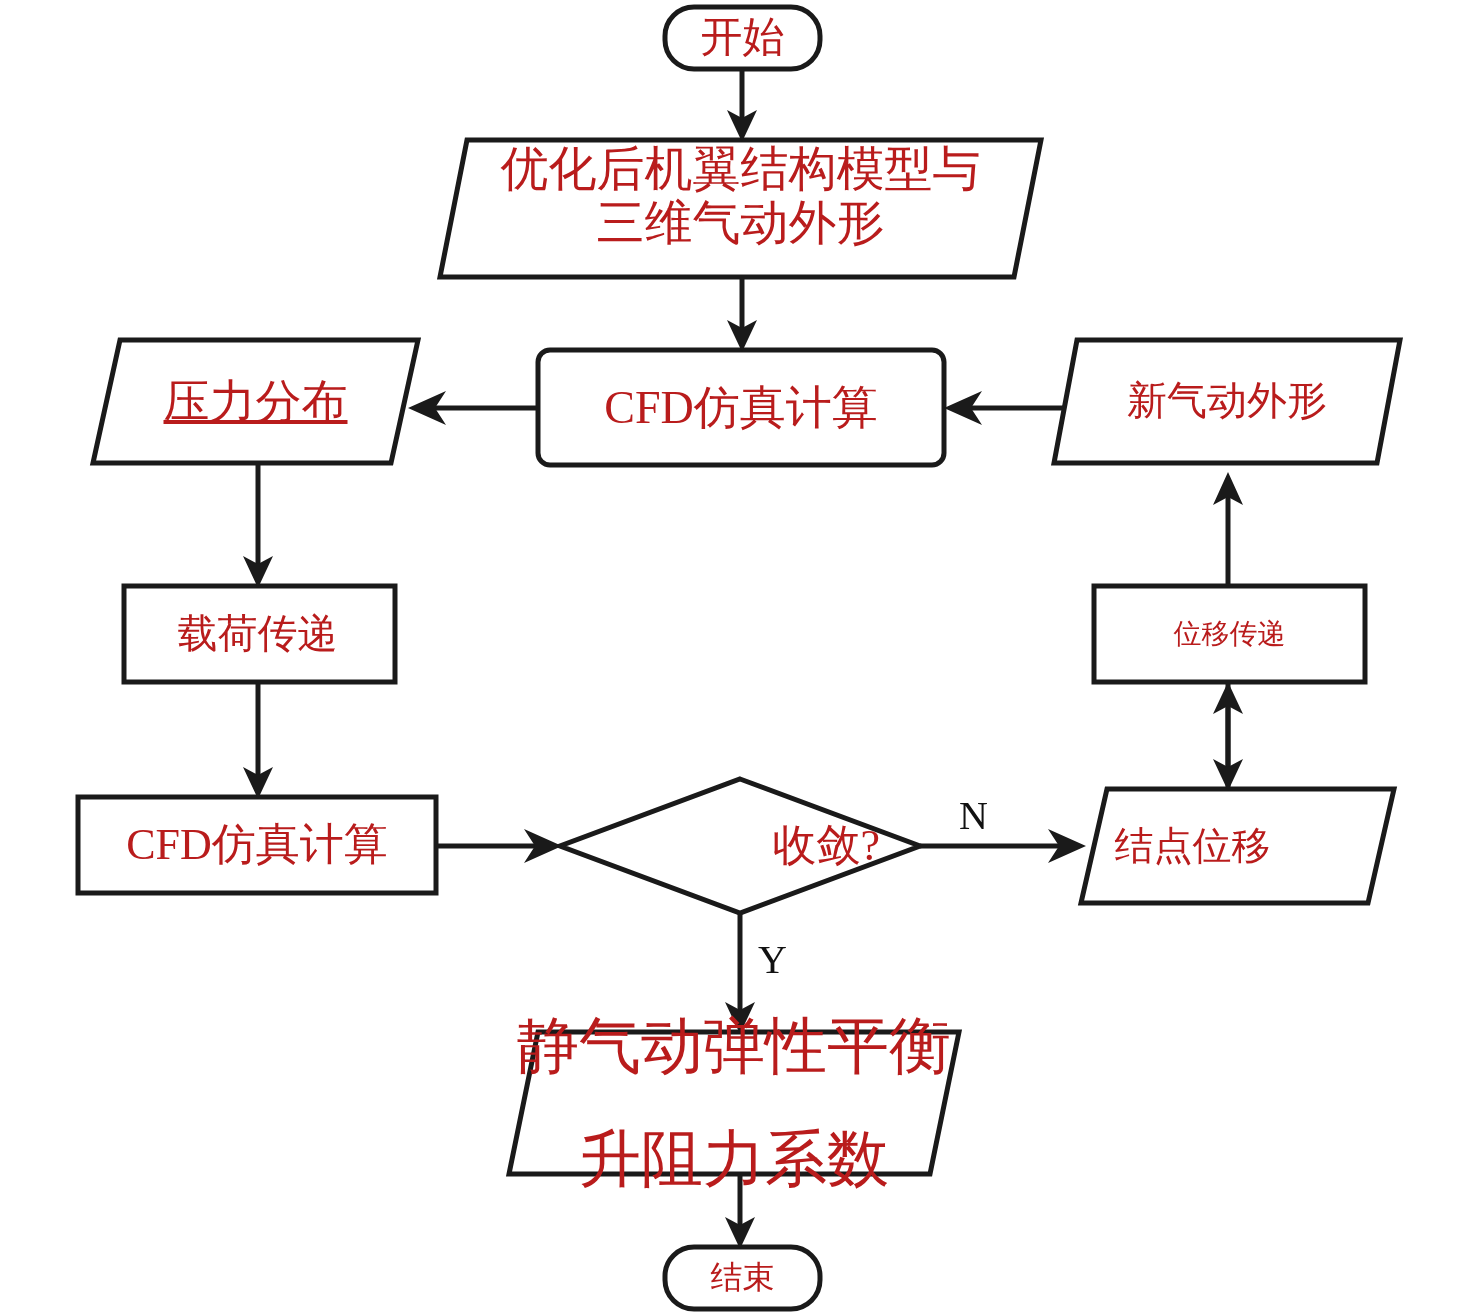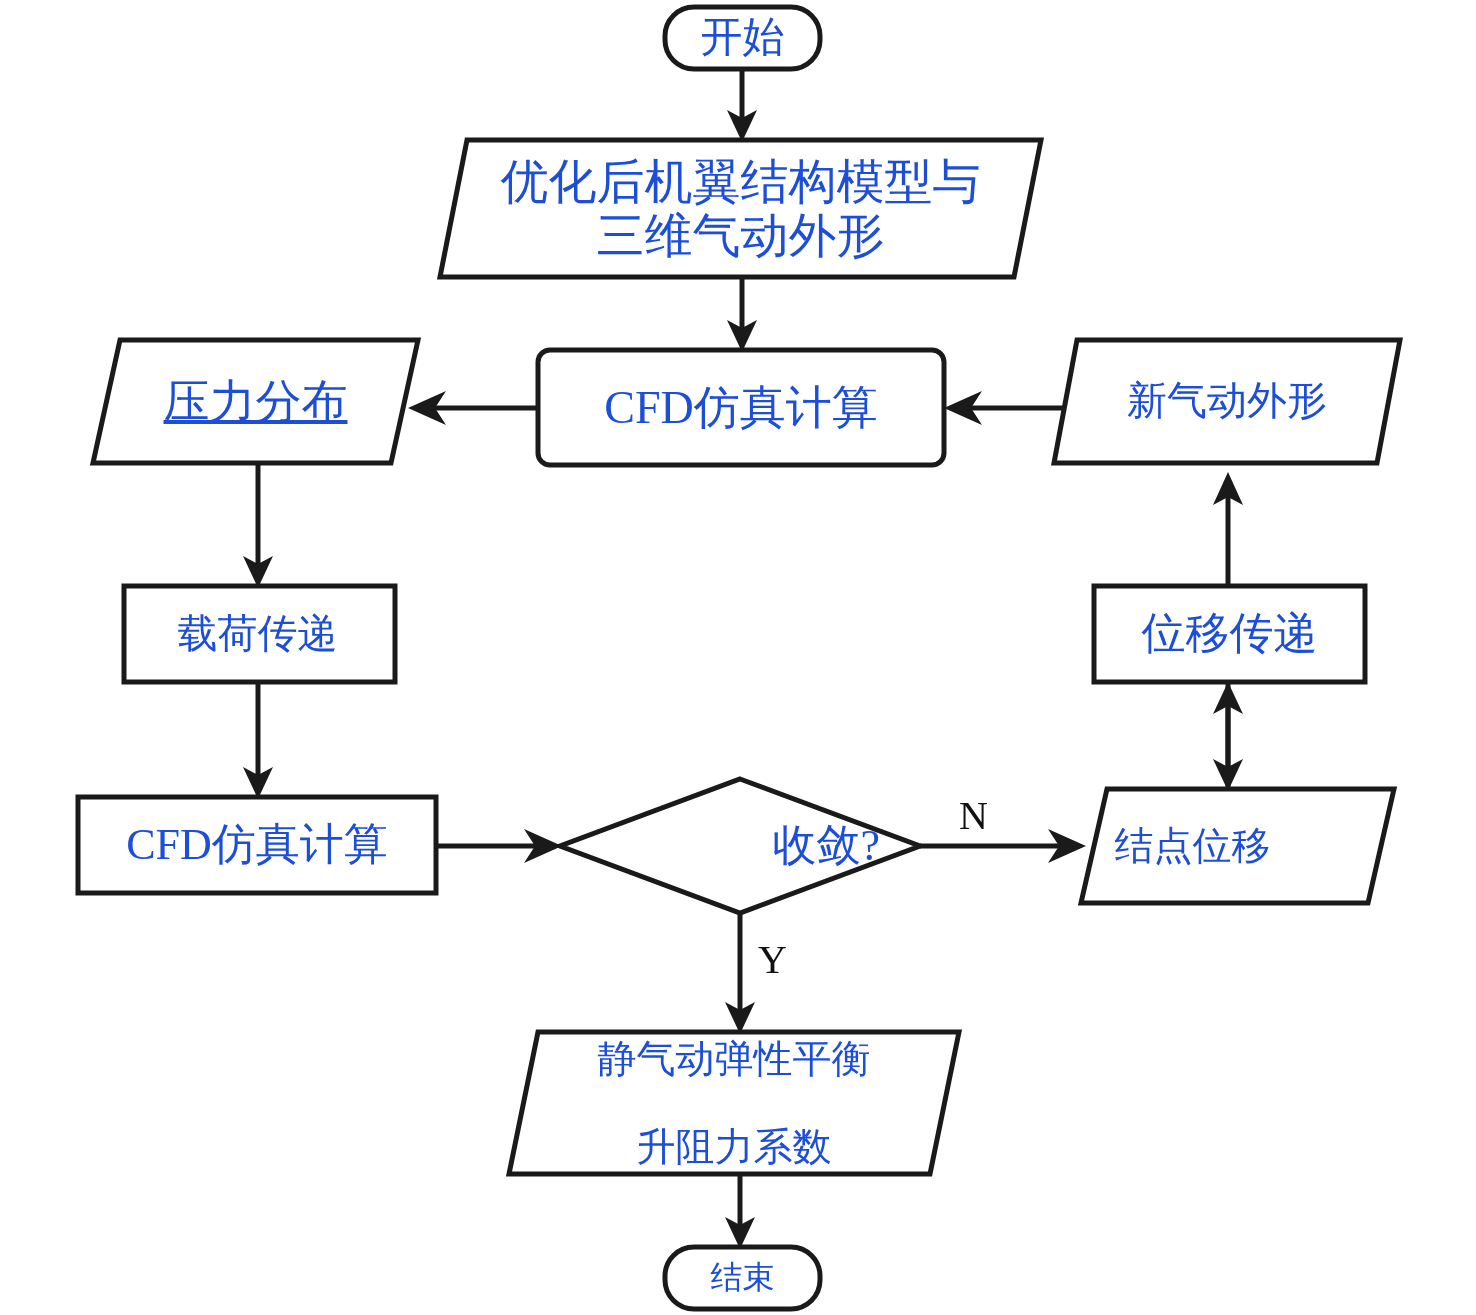--- a/index.html
+++ b/index.html
@@ -40,21 +40,21 @@
     fill: #1a1a1a;
     stroke: none;
   }
   .node-text {
     position: absolute;
     display: flex;
     flex-direction: column;
     align-items: center;
     justify-content: center;
     text-align: center;
-    color: #1d4ed8;
+    color: #b91c1c;
     line-height: 1.12;
     white-space: pre;
     pointer-events: none;
   }
   .node-text .line { display: block; }
   .edge-label {
     position: absolute;
     color: #111111;
     font-size: 40px;
     font-family: "Liberation Serif", "DejaVu Serif", serif;
@@ -129,58 +129,58 @@
 
     <line class="conn" x1="740" y1="1174" x2="740" y2="1233"></line>
     <polygon class="arrowhead" points="740,1249 725,1217 740,1225 755,1217"></polygon>
 
   </svg>
 
   <div class="node-text" style="left:665px; top:7px; width:155px; height:62px; font-size:42px;">
     <span class="line">开始</span>
   </div>
 
-  <div class="node-text" style="left:440px; top:140px; width:601px; height:137px; font-size:48px;">
+  <div class="node-text" style="left:440px; top:127px; width:601px; height:137px; font-size:48px;">
     <span class="line">优化后机翼结构模型与</span>
     <span class="line">三维气动外形</span>
   </div>
 
   <div class="node-text" style="left:538px; top:350px; width:406px; height:115px; font-size:46px;">
     <span class="line">CFD仿真计算</span>
   </div>
 
   <div class="node-text" style="left:93px; top:340px; width:325px; height:123px; font-size:46px;text-decoration:underline;">
     <span class="line">压力分布</span>
   </div>
 
   <div class="node-text" style="left:1054px; top:340px; width:346px; height:123px; font-size:40px;">
     <span class="line">新气动外形</span>
   </div>
 
   <div class="node-text" style="left:122px; top:586px; width:271px; height:96px; font-size:40px;text-align:center;">
     <span class="line">载荷传递</span>
   </div>
 
-  <div class="node-text" style="left:1094px; top:586px; width:271px; height:96px; font-size:44px;">
+  <div class="node-text" style="left:1094px; top:586px; width:271px; height:96px; font-size:28px;">
     <span class="line">位移传递</span>
   </div>
 
   <div class="node-text" style="left:78px; top:797px; width:358px; height:96px; font-size:44px;">
     <span class="line">CFD仿真计算</span>
   </div>
 
   <div class="node-text" style="left:600px; top:779px; width:280px; height:134px; font-size:44px;align-items:flex-end;">
     <span class="line">收敛?</span>
   </div>
 
   <div class="node-text" style="left:1036px; top:789px; width:313px; height:114px; font-size:39px;">
     <span class="line">结点位移</span>
   </div>
 
-  <div class="node-text" style="left:509px; top:1032px; width:450px; height:142px; font-size:39px;gap:44px;">
+  <div class="node-text" style="left:509px; top:1032px; width:450px; height:142px; font-size:62px;gap:44px;">
     <span class="line">静气动弹性平衡</span>
     <span class="line">升阻力系数</span>
   </div>
 
   <div class="node-text" style="left:665px; top:1247px; width:155px; height:62px; font-size:32px;">
     <span class="line">结束</span>
   </div>
 
   <div class="edge-label" style="left:959px; top:792px;">N</div>
   <div class="edge-label" style="left:758px; top:936px;">Y</div>

